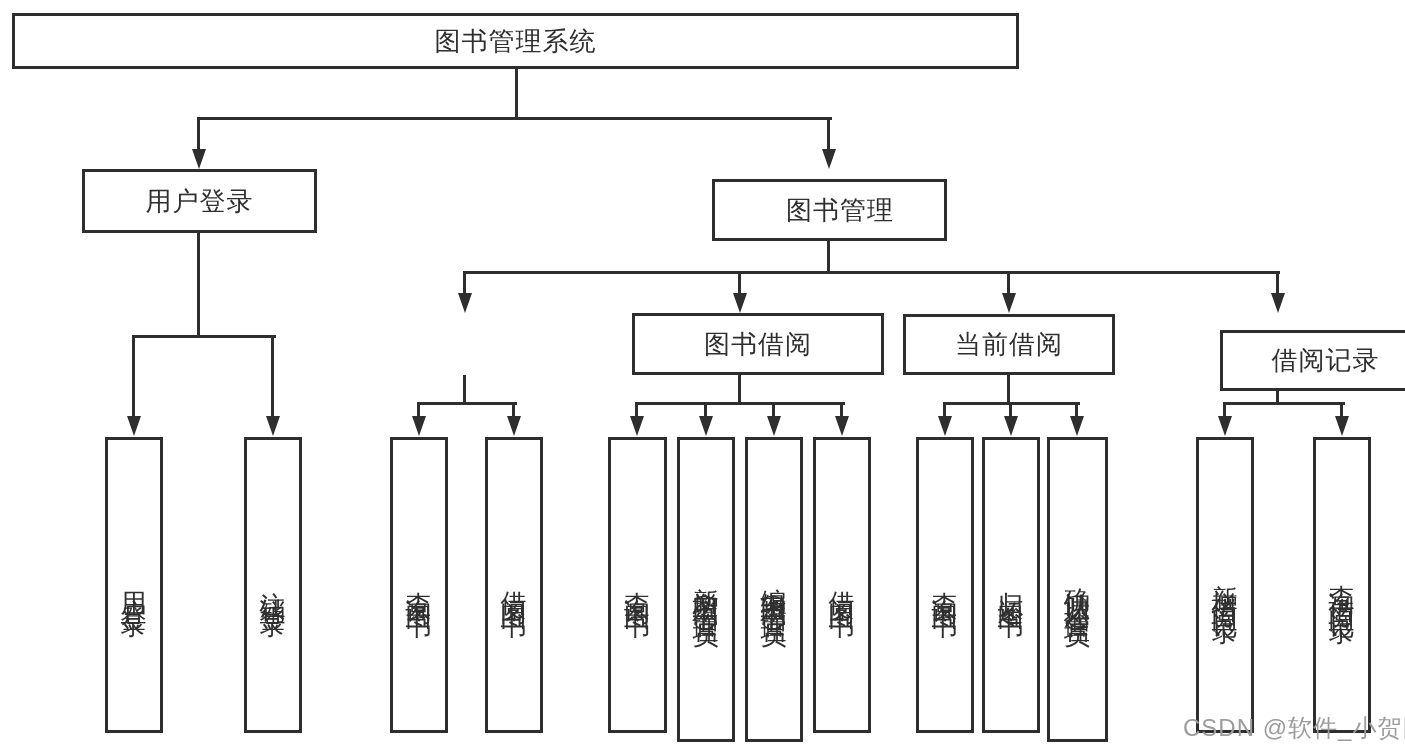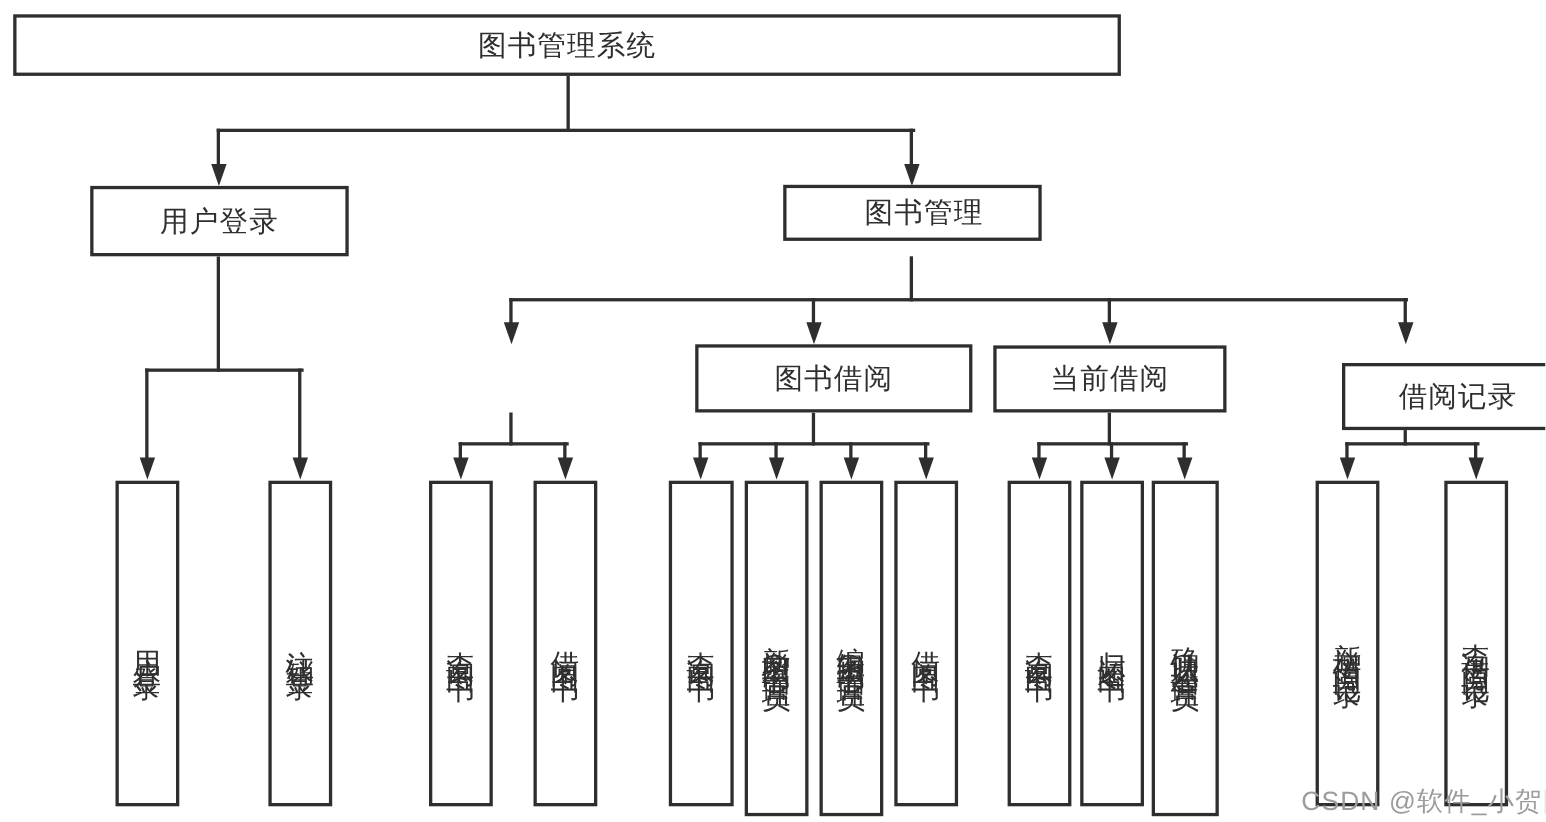--- a/index.html
+++ b/index.html
@@ -114,21 +114,21 @@
   <div class="vl" style="left:1340px;top:402px;height:16px;"></div>
   <div class="ah" style="left:1335px;top:416px;"></div>
 
   <div class="box hbox" style="left:12px;top:13px;width:1007px;height:56px;">
     <span>图书管理系统</span>
   </div>
 
   <div class="box hbox" style="left:82px;top:169px;width:235px;height:64px;">
     <span>用户登录</span>
   </div>
-  <div class="box hbox" style="left:712px;top:168px;width:235px;height:51px;padding-left:21px;">
+  <div class="box hbox" style="left:712px;top:179px;width:235px;height:62px;padding-left:21px;">
     <span>图书管理</span>
   </div>
 
   <div class="box hbox" style="left:632px;top:313px;width:252px;height:62px;text-align:center;">
     <span>图书借阅</span>
   </div>
   <div class="box hbox" style="left:903px;top:314px;width:212px;height:61px;">
     <span>当前借阅</span>
   </div>
   <div class="box hbox" style="left:1172px;top:330px;width:211px;height:61px;margin-left:48px;">

